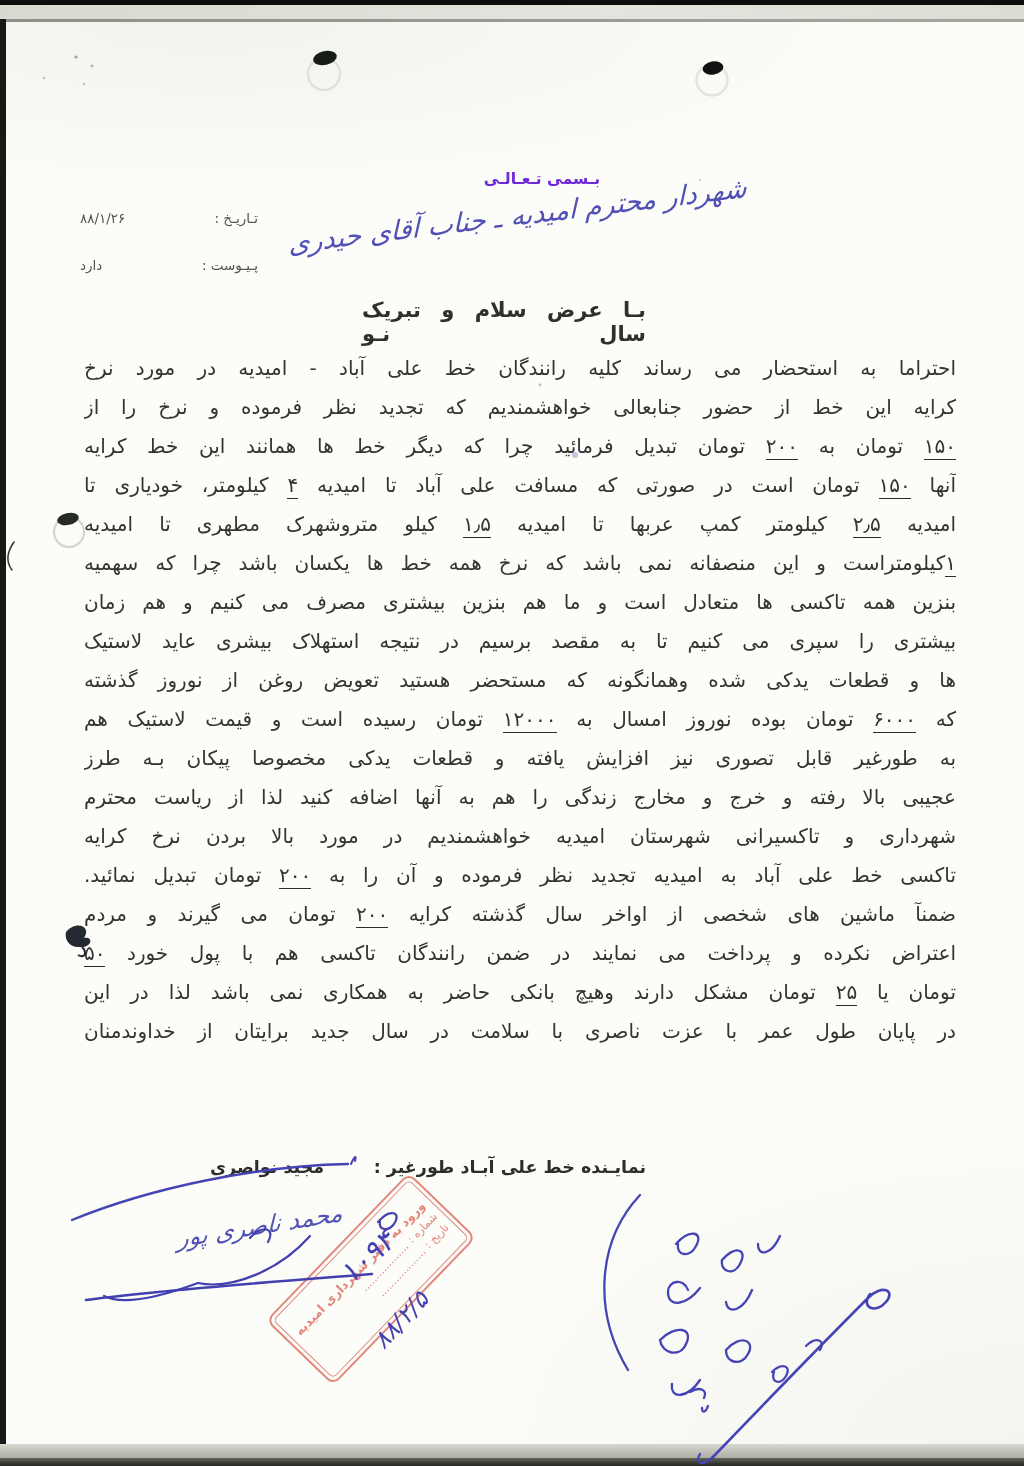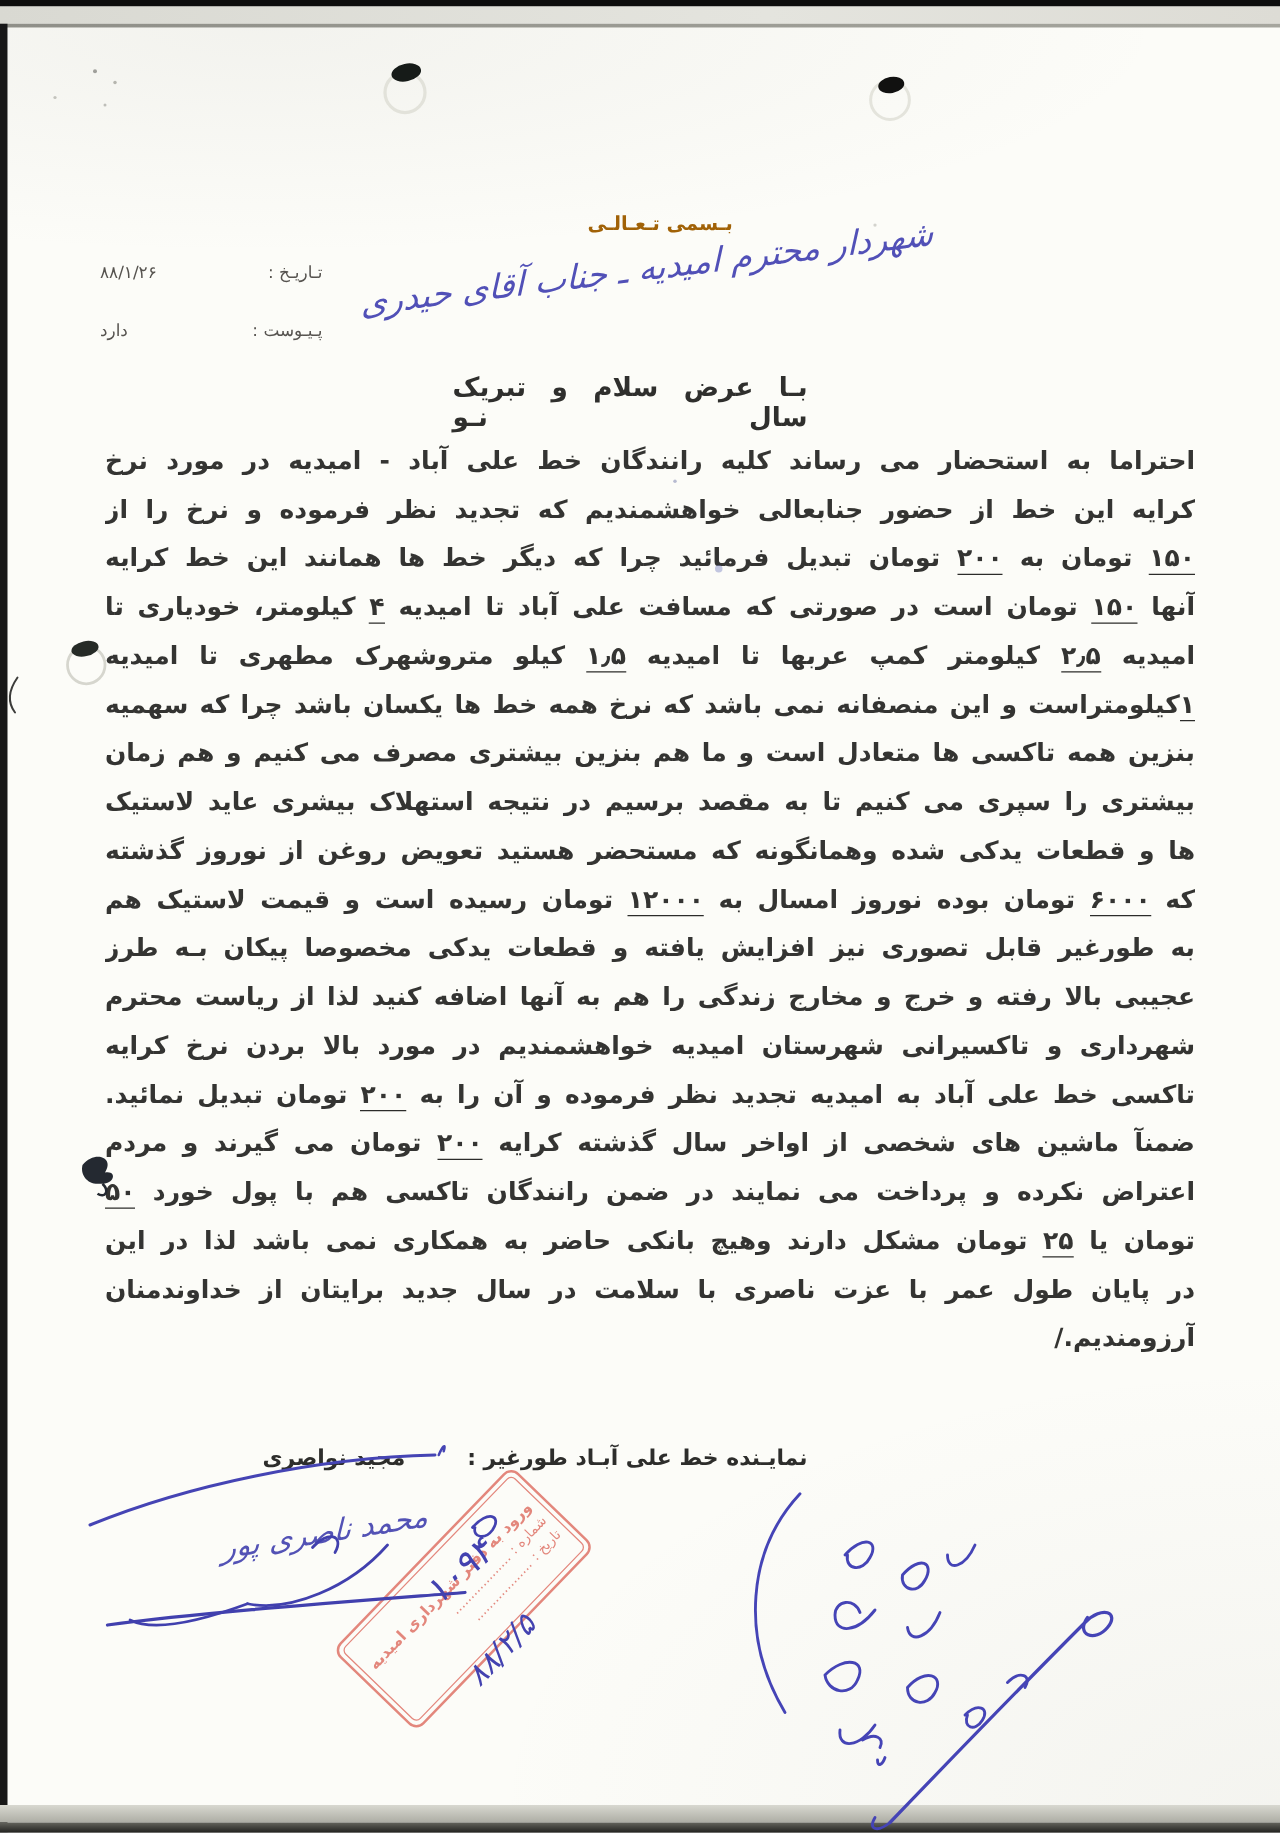--- a/index.html
+++ b/index.html
@@ -15,29 +15,29 @@
   .top-line{position:absolute;left:0;top:19px;width:1024px;height:3px;background:linear-gradient(90deg,#8f8f88,#a6a69e);}
   .left-edge{position:absolute;left:0;top:19px;width:6px;height:1447px;background:#181818;}
   .bottom-band{position:absolute;left:0;top:1444px;width:1024px;height:14px;background:linear-gradient(180deg,#d8d8d0,#adada4);}
   .bottom-dark{position:absolute;left:0;top:1458px;width:1024px;height:8px;background:linear-gradient(180deg,#63635c,#232320);}
   .paper-shade{position:absolute;left:6px;top:22px;width:1018px;height:1422px;
     background:
       radial-gradient(1200px 300px at 20% 0%,rgba(160,160,150,.10),transparent 60%),
       radial-gradient(900px 500px at 100% 100%,rgba(150,150,140,.08),transparent 70%);
     pointer-events:none;}
   
-  .besmele{position:absolute;left:470px;top:170px;width:130px;text-align:left;
-    font-size:15.5px;font-weight:600;color:#a16207;direction:rtl;white-space:nowrap;}
+  .besmele{position:absolute;left:470px;top:170px;width:130px;text-align:right;
+    font-size:15.5px;font-weight:600;color:#6d28d9;direction:rtl;white-space:nowrap;}
   .meta{position:absolute;left:80px;top:210px;width:178px;font-size:13.5px;color:#56534f;direction:rtl;}
   .meta .row{display:flex;justify-content:space-between;align-items:baseline;}
   .meta .row+.row{margin-top:31px;}
   .greeting{position:absolute;left:362px;top:298px;width:284px;font-size:21px;font-weight:bold;
     color:#2f2f2d;direction:rtl;text-align:justify;text-align-last:justify;}
   .body-text{position:absolute;left:84px;top:349px;width:872px;direction:rtl;color:#343432;}
-  .body-line{height:39px;line-height:39px;font-size:20px;text-align:justify;text-align-last:justify;overflow:hidden;font-weight:bold;}
+  .body-line{height:39px;line-height:39px;font-size:20px;text-align:justify;text-align-last:justify;overflow:hidden;}
   .body-line.short{text-align-last:right;}
   .body-line .u{border-bottom:1.6px solid #2c2c2a;padding-bottom:1px;}
   .sig-line{position:absolute;left:210px;top:1157px;width:436px;font-size:17.5px;font-weight:bold;
     color:#2d2d2b;direction:rtl;text-align:justify;text-align-last:justify;white-space:nowrap;display:flex;gap:10px;justify-content:space-between;}
   
   .ink-note{position:absolute;left:285px;top:200px;width:465px;text-align:center;white-space:nowrap;
     font-size:27px;font-style:italic;color:#4342b2;direction:rtl;
     transform:rotate(-7deg) skewX(-6deg);opacity:.92;}
   .left-sig-text{position:absolute;left:140px;top:1212px;width:240px;text-align:center;white-space:nowrap;
     font-size:24px;font-style:italic;color:#4140ae;direction:rtl;
@@ -97,21 +97,20 @@
       <div class="body-line"><span>ها و قطعات یدکی شده  وهمانگونه که مستحضر  هستید تعویض روغن از نوروز گذشته</span></div>
       <div class="body-line"><span>که </span><span class="u">۶۰۰۰</span><span> تومان بوده نوروز  امسال به </span><span class="u">۱۲۰۰۰</span><span> تومان رسیده است و قیمت لاستیک هم</span></div>
       <div class="body-line"><span>به طورغیر قابل تصوری نیز افزایش یافته و قطعات یدکی مخصوصا پیکان بـه طرز</span></div>
       <div class="body-line"><span>عجیبی بالا رفته و خرج و مخارج زندگی را هم به آنها اضافه کنید لذا از ریاست محترم</span></div>
       <div class="body-line"><span>شهرداری و تاکسیرانی شهرستان امیدیه خواهشمندیم در مورد بالا بردن نرخ کرایه</span></div>
       <div class="body-line"><span>تاکسی خط  علی آباد به امیدیه تجدید نظر فرموده و آن را به </span><span class="u">۲۰۰</span><span> تومان تبدیل نمائید.</span></div>
       <div class="body-line"><span>ضمنآ ماشین های شخصی از اواخر سال گذشته کرایه </span><span class="u">۲۰۰</span><span> تومان می گیرند و مردم</span></div>
       <div class="body-line"><span>اعتراض نکرده و پرداخت می نمایند در ضمن رانندگان تاکسی هم با پول خورد </span><span class="u">۵۰</span></div>
       <div class="body-line"><span>تومان یا </span><span class="u">۲۵</span><span> تومان مشکل دارند وهیچ بانکی حاضر به همکاری نمی باشد لذا در این</span></div>
       <div class="body-line"><span>در پایان طول عمر با عزت ناصری با سلامت در سال جدید برایتان از خداوندمنان</span></div>
-      <div class="body-line short"><span>آرزومندیم./</span></div>
     </div>
 
   <div class="sig-line">
     <span>نمایـنده خط علی آبـاد طورغیر :</span>
     <span>مجید نواصری</span>
   </div>
 
   <div class="left-sig-text">محمد ناصری پور</div>
 
   <div class="stamp">

